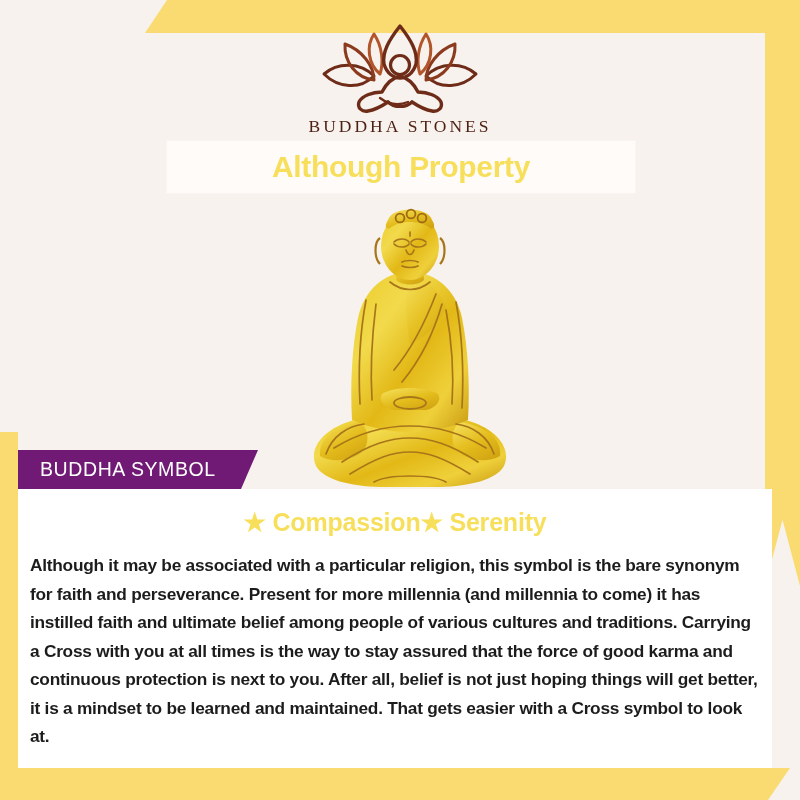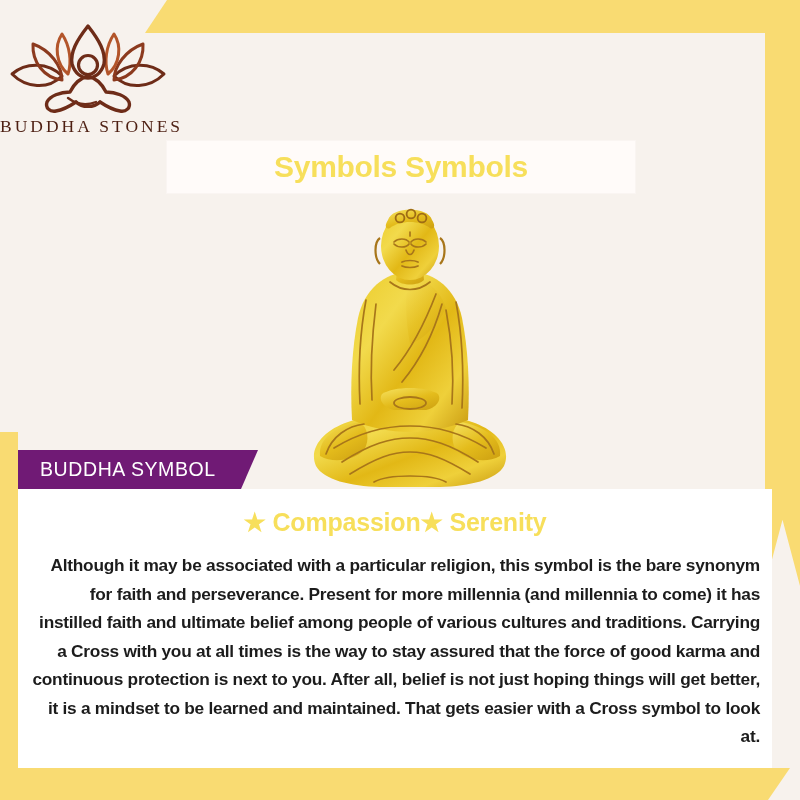--- a/index.html
+++ b/index.html
@@ -29,21 +29,21 @@
   }
   .deco-bottom{
     position:absolute;left:0;bottom:0;width:790px;height:32px;
     background:#F9DB72;
     clip-path:polygon(0 0, 100% 0, calc(100% - 22px) 100%, 0 100%);
   }
 
   
   .logo-wrap{
     position:absolute;left:0;right:0;top:22px;
-    display:flex;flex-direction:column;
+    display:flex;flex-direction:column;align-items:center;
   }
   .logo-mark{width:176px;height:92px;display:block;}
   .logo-word{
     margin-top:2px;
     font-family:"Liberation Serif", serif;
     font-size:17.5px;letter-spacing:3.0px;
     color:#4D1F12;font-weight:400;
   }
 
   
@@ -93,21 +93,21 @@
     letter-spacing:-0.2px;
     white-space:nowrap;
   }
   .body-text{
     margin:14px 12px 0 12px;
     font-size:17.3px;
     line-height:28.5px;
     color:#1C1C1C;
     font-weight:600;
     letter-spacing:-0.25px;
-    text-align:right;
+    text-align:left;
   }
 </style>
 </head>
 <body>
 
 <div class="page">
 
   <div class="deco-top"></div>
   <div class="deco-right"></div>
   <div class="deco-left"></div>
@@ -137,21 +137,21 @@
         <path d="M88 54 C96 56 102 62 106 70 C116 70 126 74 129 80 C131 86 126 90 120 89 C113 88 106 84 100 80" stroke="#6E2C18" stroke-width="3.4"></path>
 
         <path d="M76 80 C82 86 94 86 100 80" stroke="#6E2C18" stroke-width="3.2"></path>
         <path d="M68 76 C76 82 86 84 96 80" stroke="#6E2C18" stroke-width="2.4"></path>
       </g>
     </svg>
     <div class="logo-word">BUDDHA STONES</div>
   </div>
 
   <div class="title-box">
-    <div class="title-text">Symbols Symbols</div>
+    <div class="title-text">Although Property</div>
   </div>
 
   <div class="buddha-area">
     <svg class="buddha-svg" viewBox="0 0 240 300">
       <defs>
         <linearGradient id="gold" x1="0" y1="0" x2="1" y2="1">
           <stop offset="0%" stop-color="#EBCB2A"></stop>
           <stop offset="30%" stop-color="#F2DA4C"></stop>
           <stop offset="55%" stop-color="#E2B816"></stop>
           <stop offset="78%" stop-color="#EFD03A"></stop>

